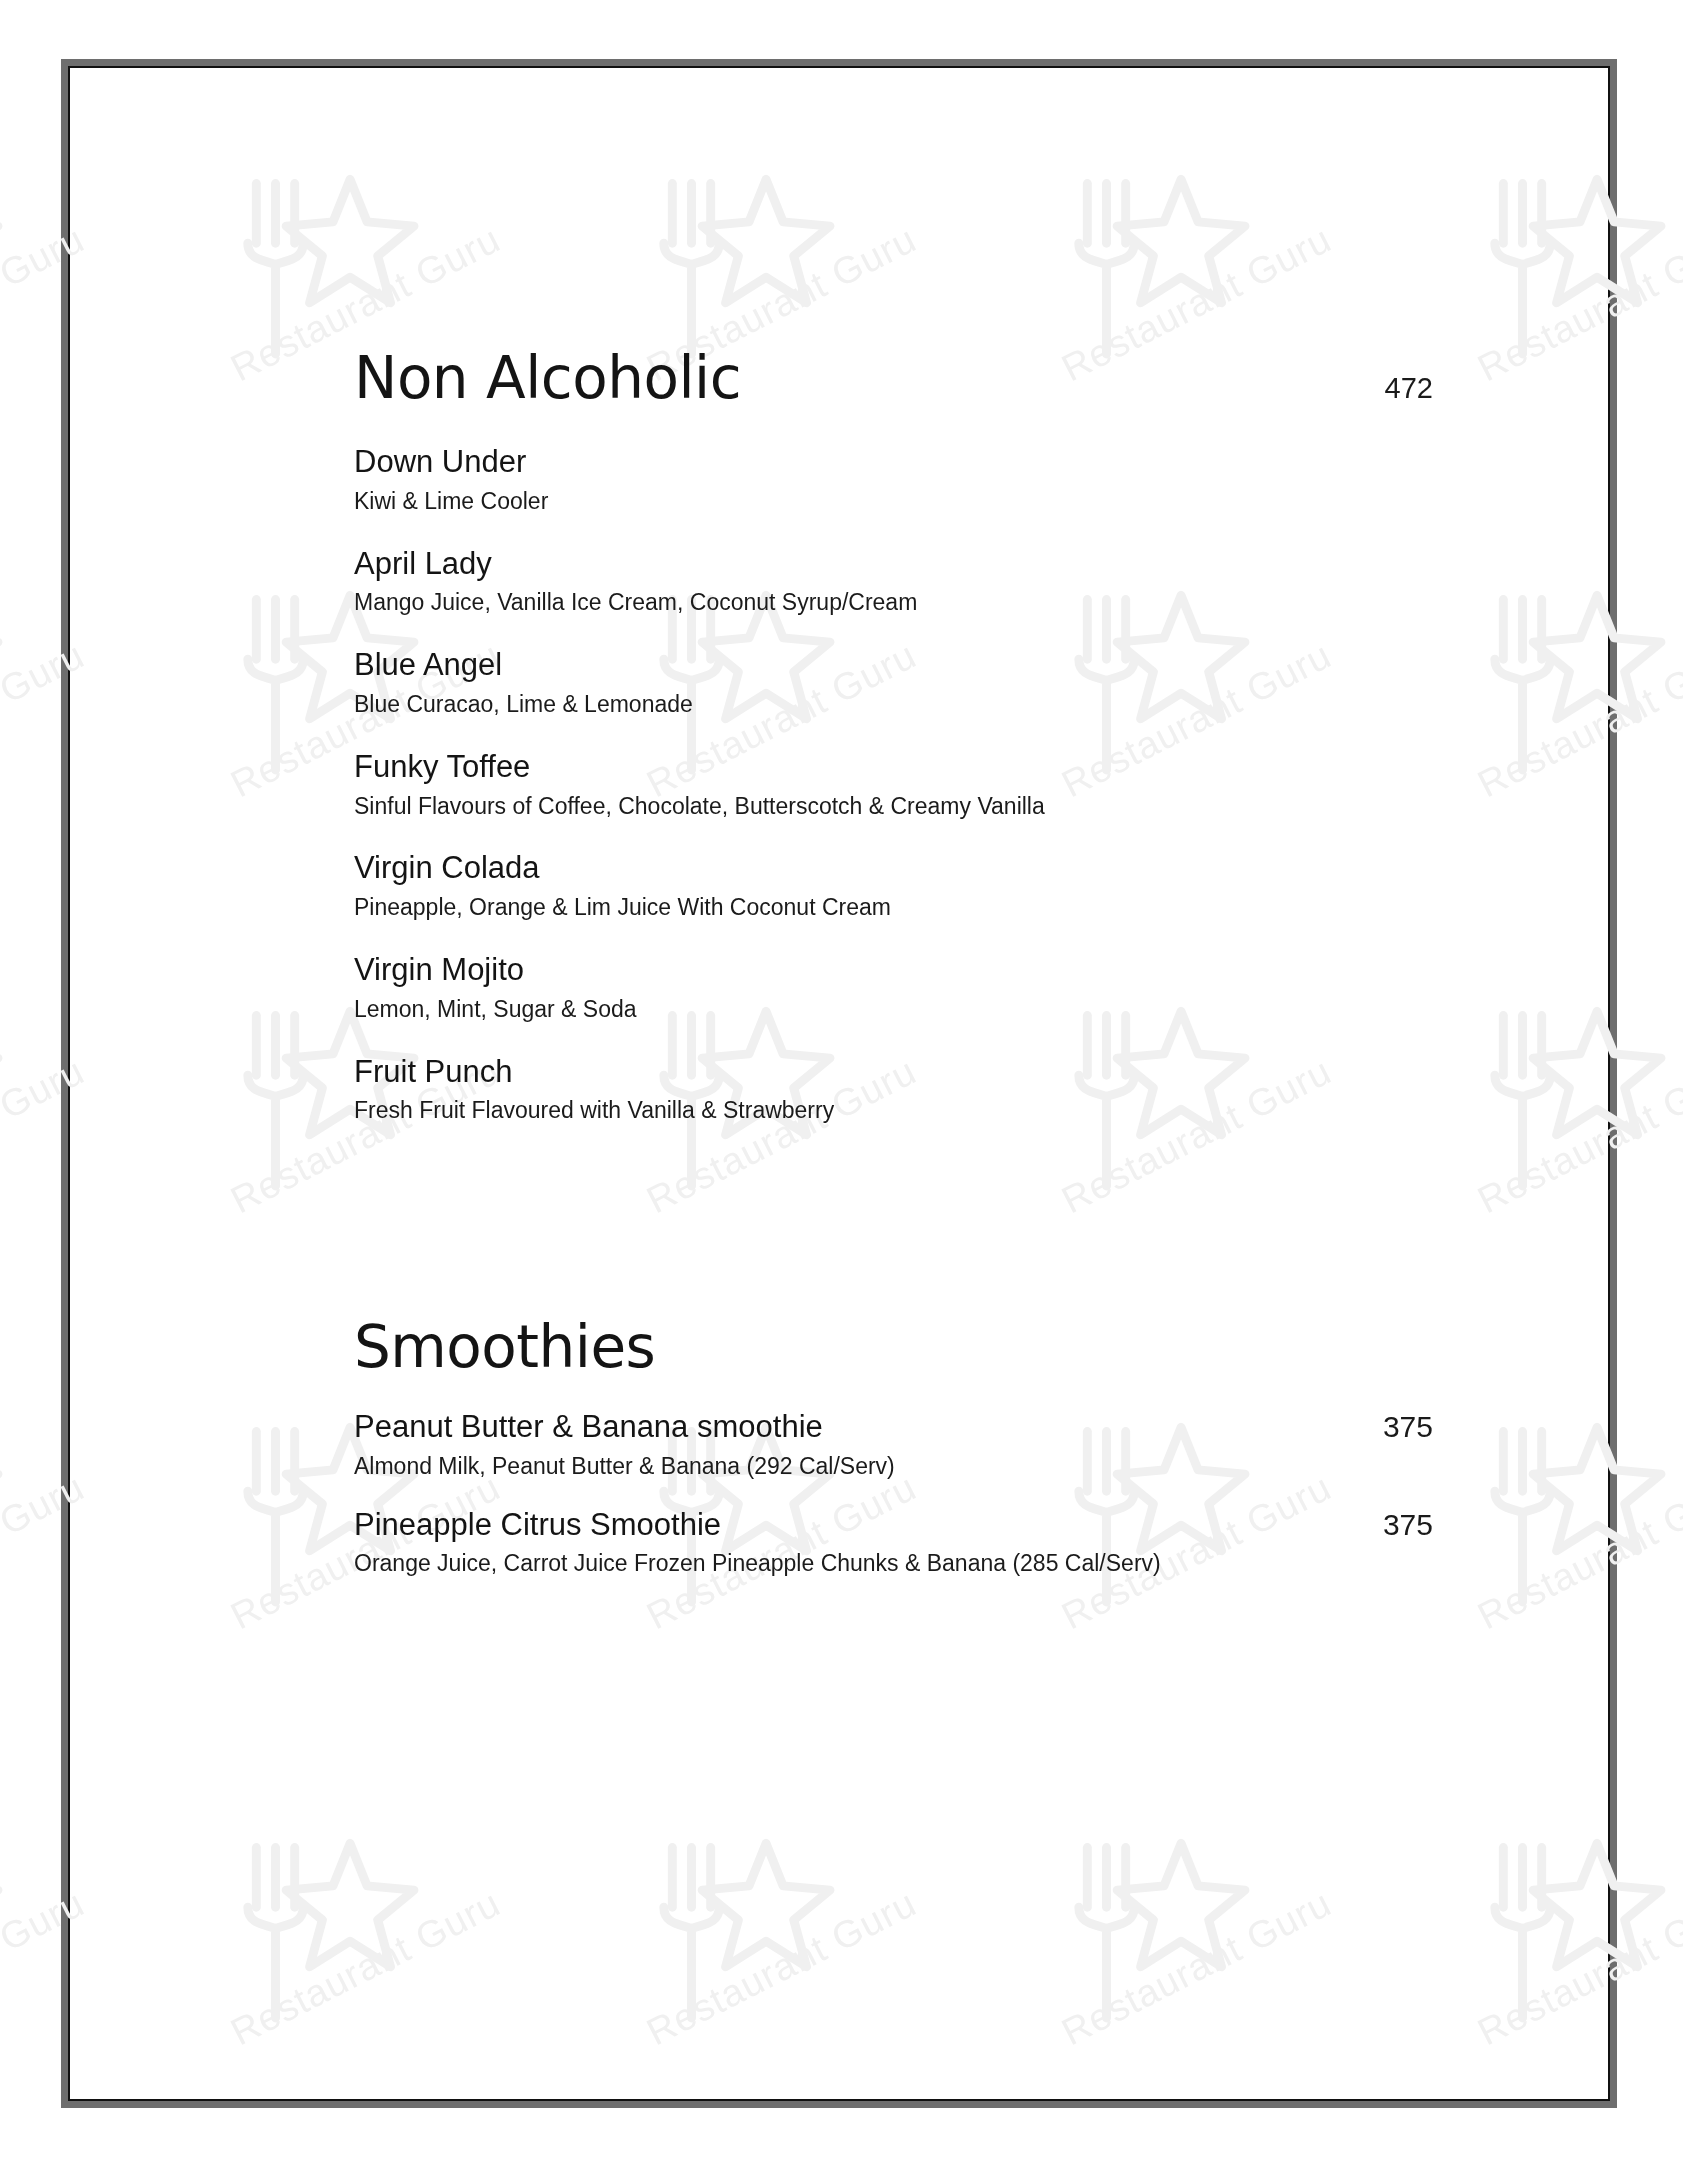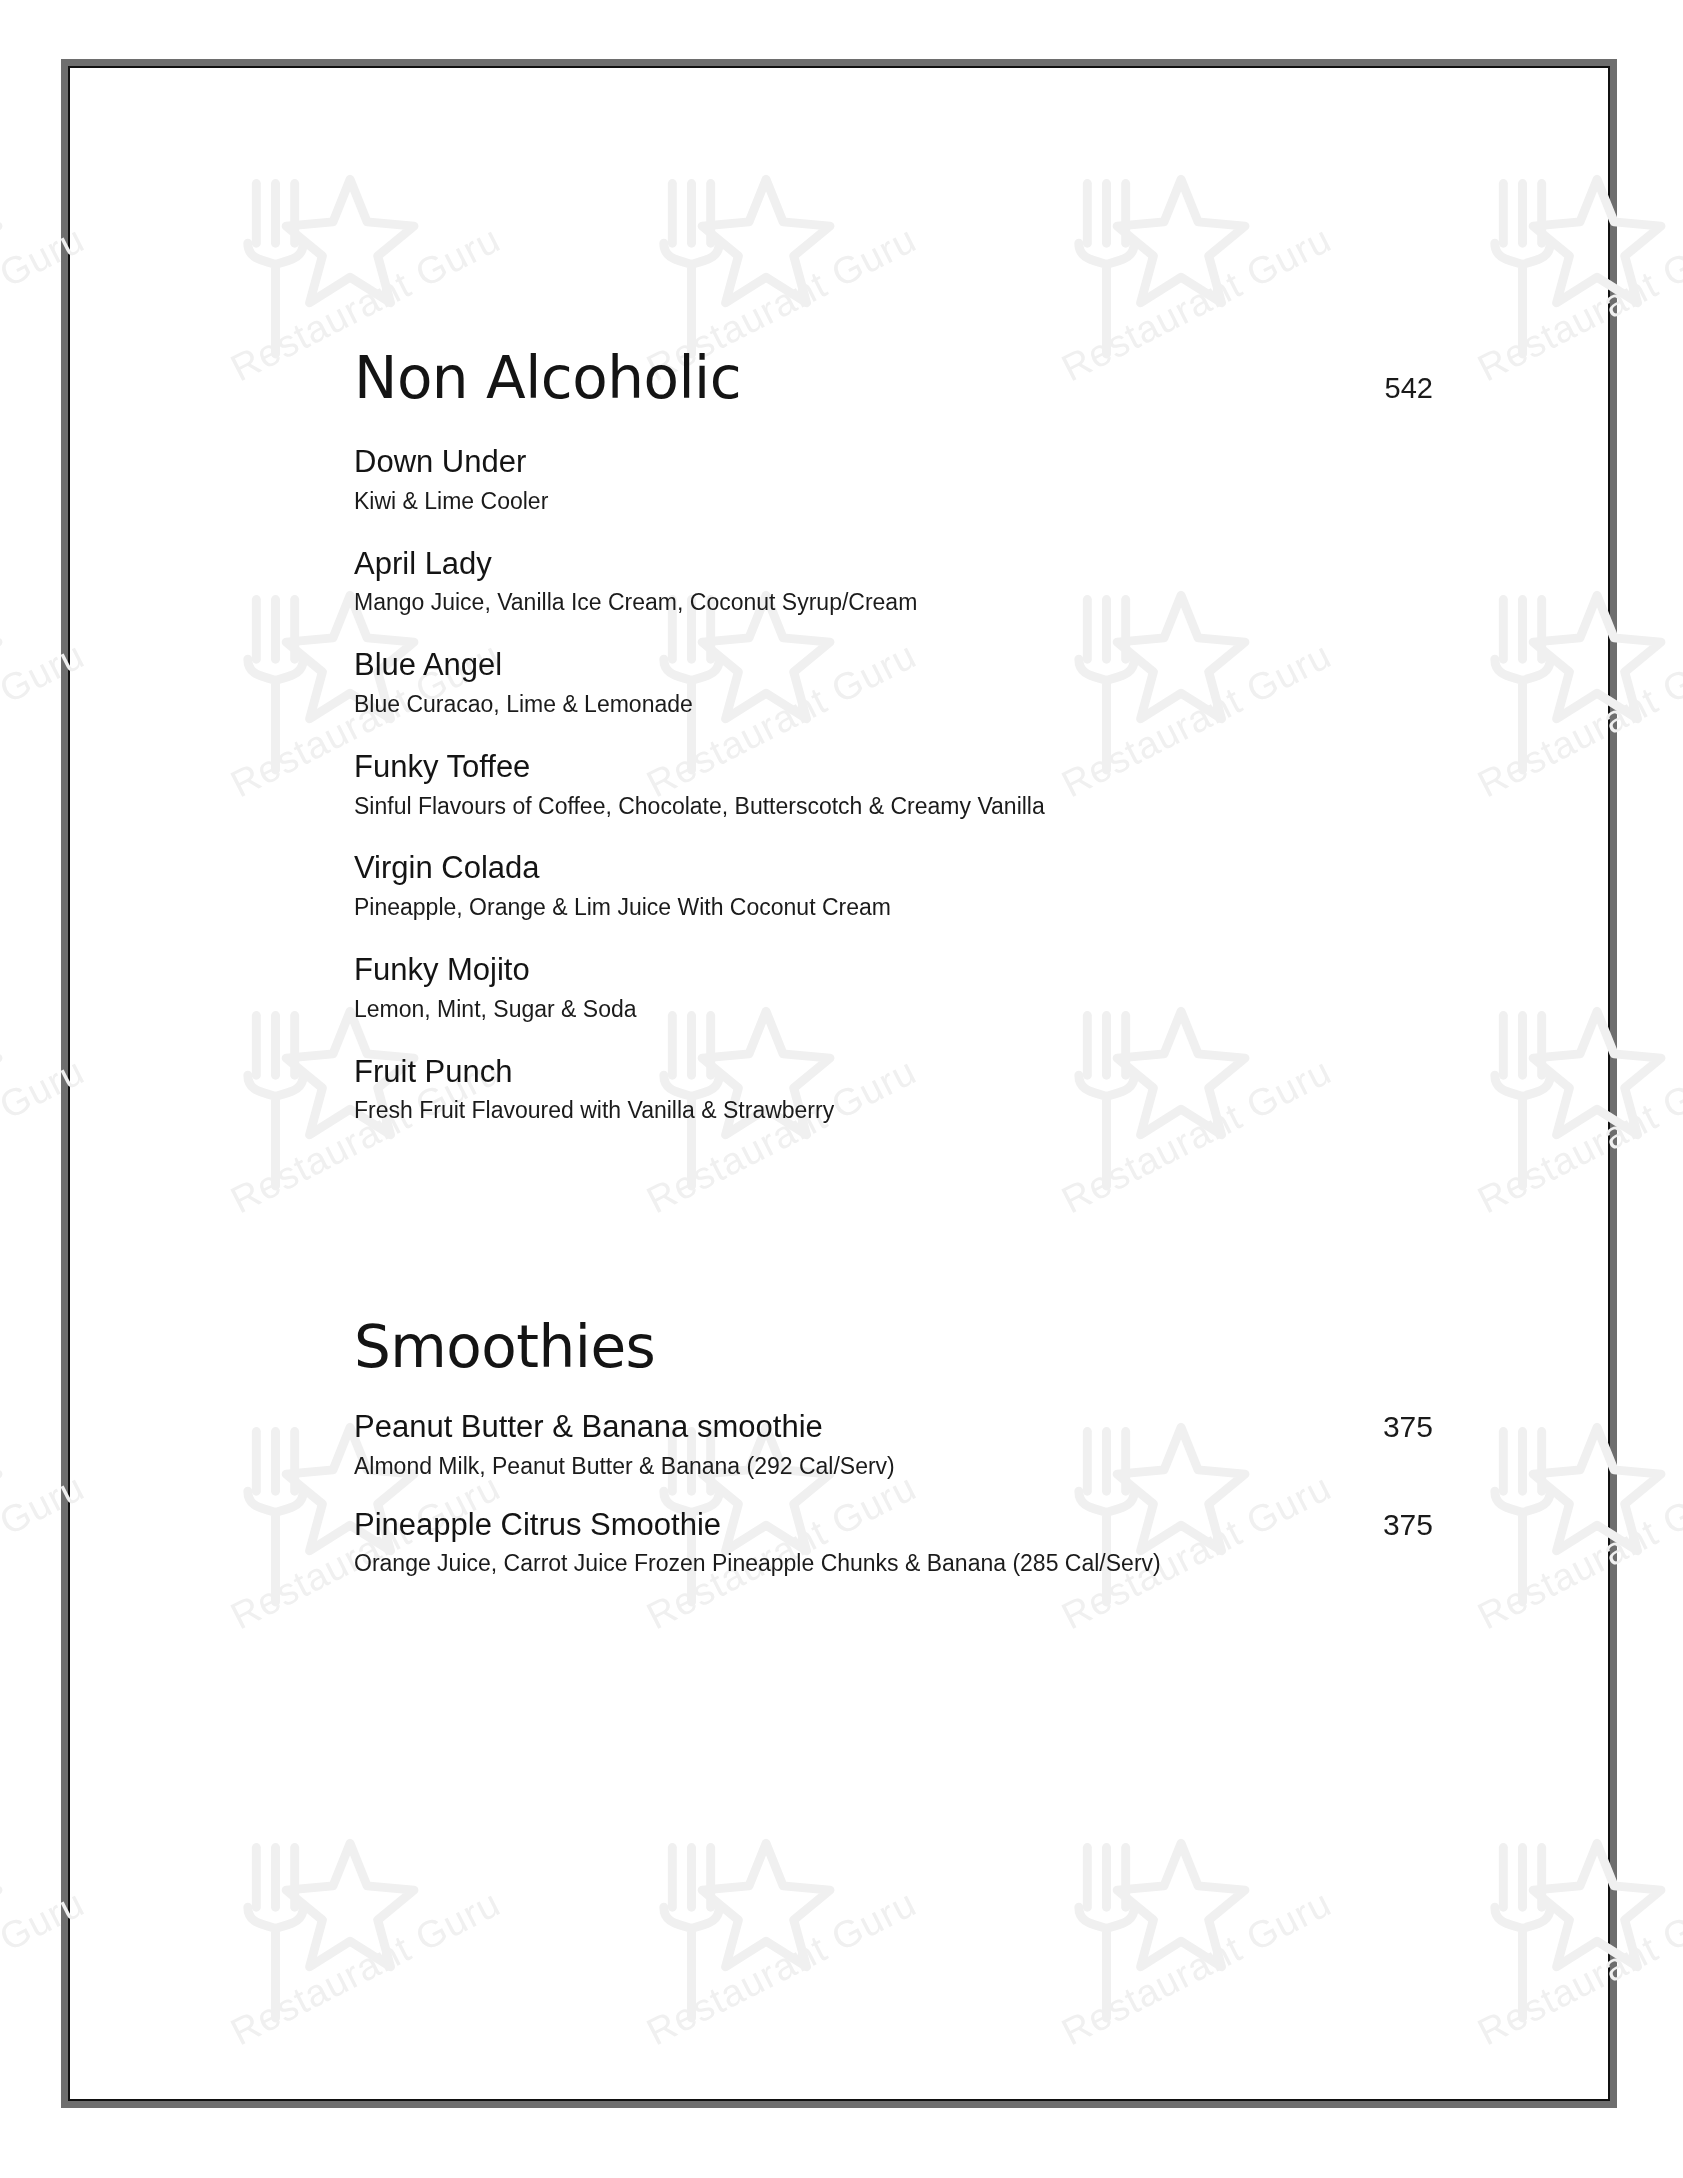--- a/index.html
+++ b/index.html
@@ -516,21 +516,21 @@
           </g>
         </svg>
         <div class="wm-text">Restaurant Guru</div>
       </div>
     </div>
 
   <div class="content" id="content-root">
       <div class="section section-non-alcoholic" style="top: 348px;">
         <div class="section-head">
           <div class="section-title">Non Alcoholic</div>
-          <div class="section-price">542</div>
+          <div class="section-price">472</div>
         </div>
         <div class="items">
           <div class="menu-item">
             <div class="item-row">
               <div class="item-name">Down Under</div>
             </div>
             <div class="item-desc">Kiwi &amp; Lime Cooler</div>
           </div>
           <div class="menu-item">
             <div class="item-row">
@@ -551,21 +551,21 @@
             <div class="item-desc">Sinful Flavours of Coffee, Chocolate, Butterscotch &amp; Creamy Vanilla</div>
           </div>
           <div class="menu-item">
             <div class="item-row">
               <div class="item-name">Virgin Colada</div>
             </div>
             <div class="item-desc">Pineapple, Orange &amp; Lim Juice With Coconut Cream</div>
           </div>
           <div class="menu-item">
             <div class="item-row">
-              <div class="item-name">Funky Mojito</div>
+              <div class="item-name">Virgin Mojito</div>
             </div>
             <div class="item-desc">Lemon, Mint, Sugar &amp; Soda</div>
           </div>
           <div class="menu-item">
             <div class="item-row">
               <div class="item-name">Fruit Punch</div>
             </div>
             <div class="item-desc">Fresh Fruit Flavoured with Vanilla &amp; Strawberry</div>
           </div>
         </div>

